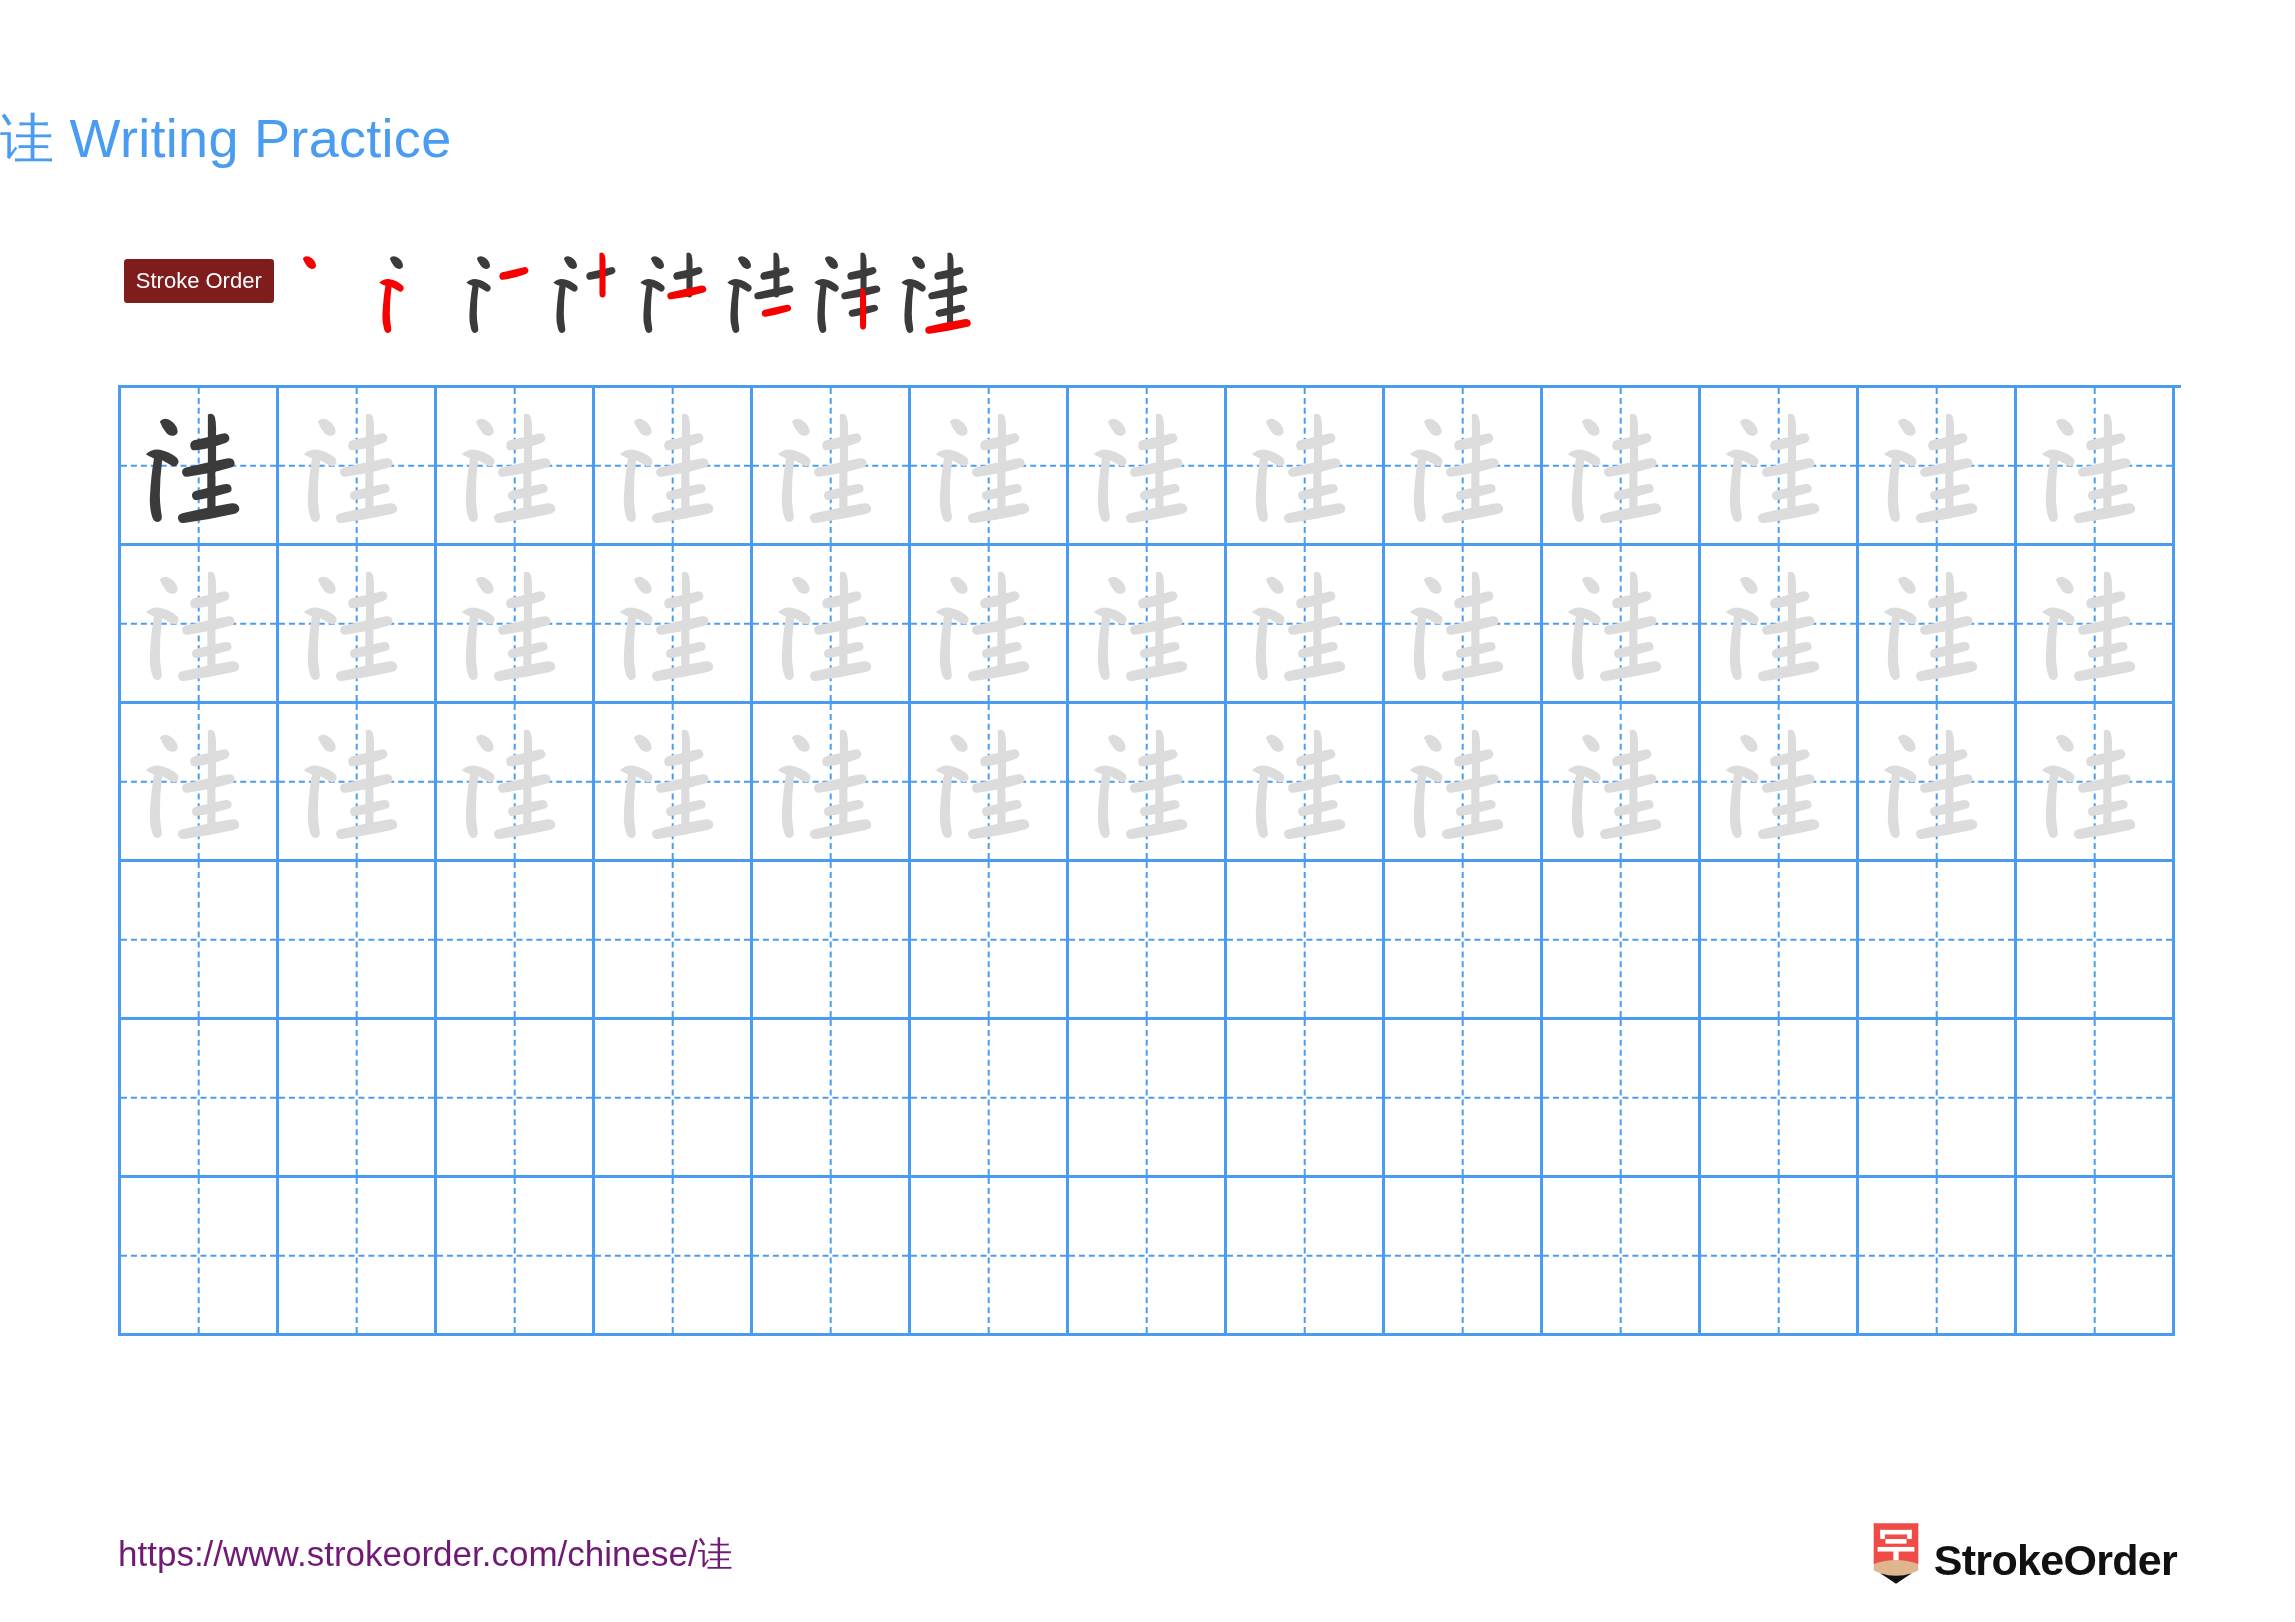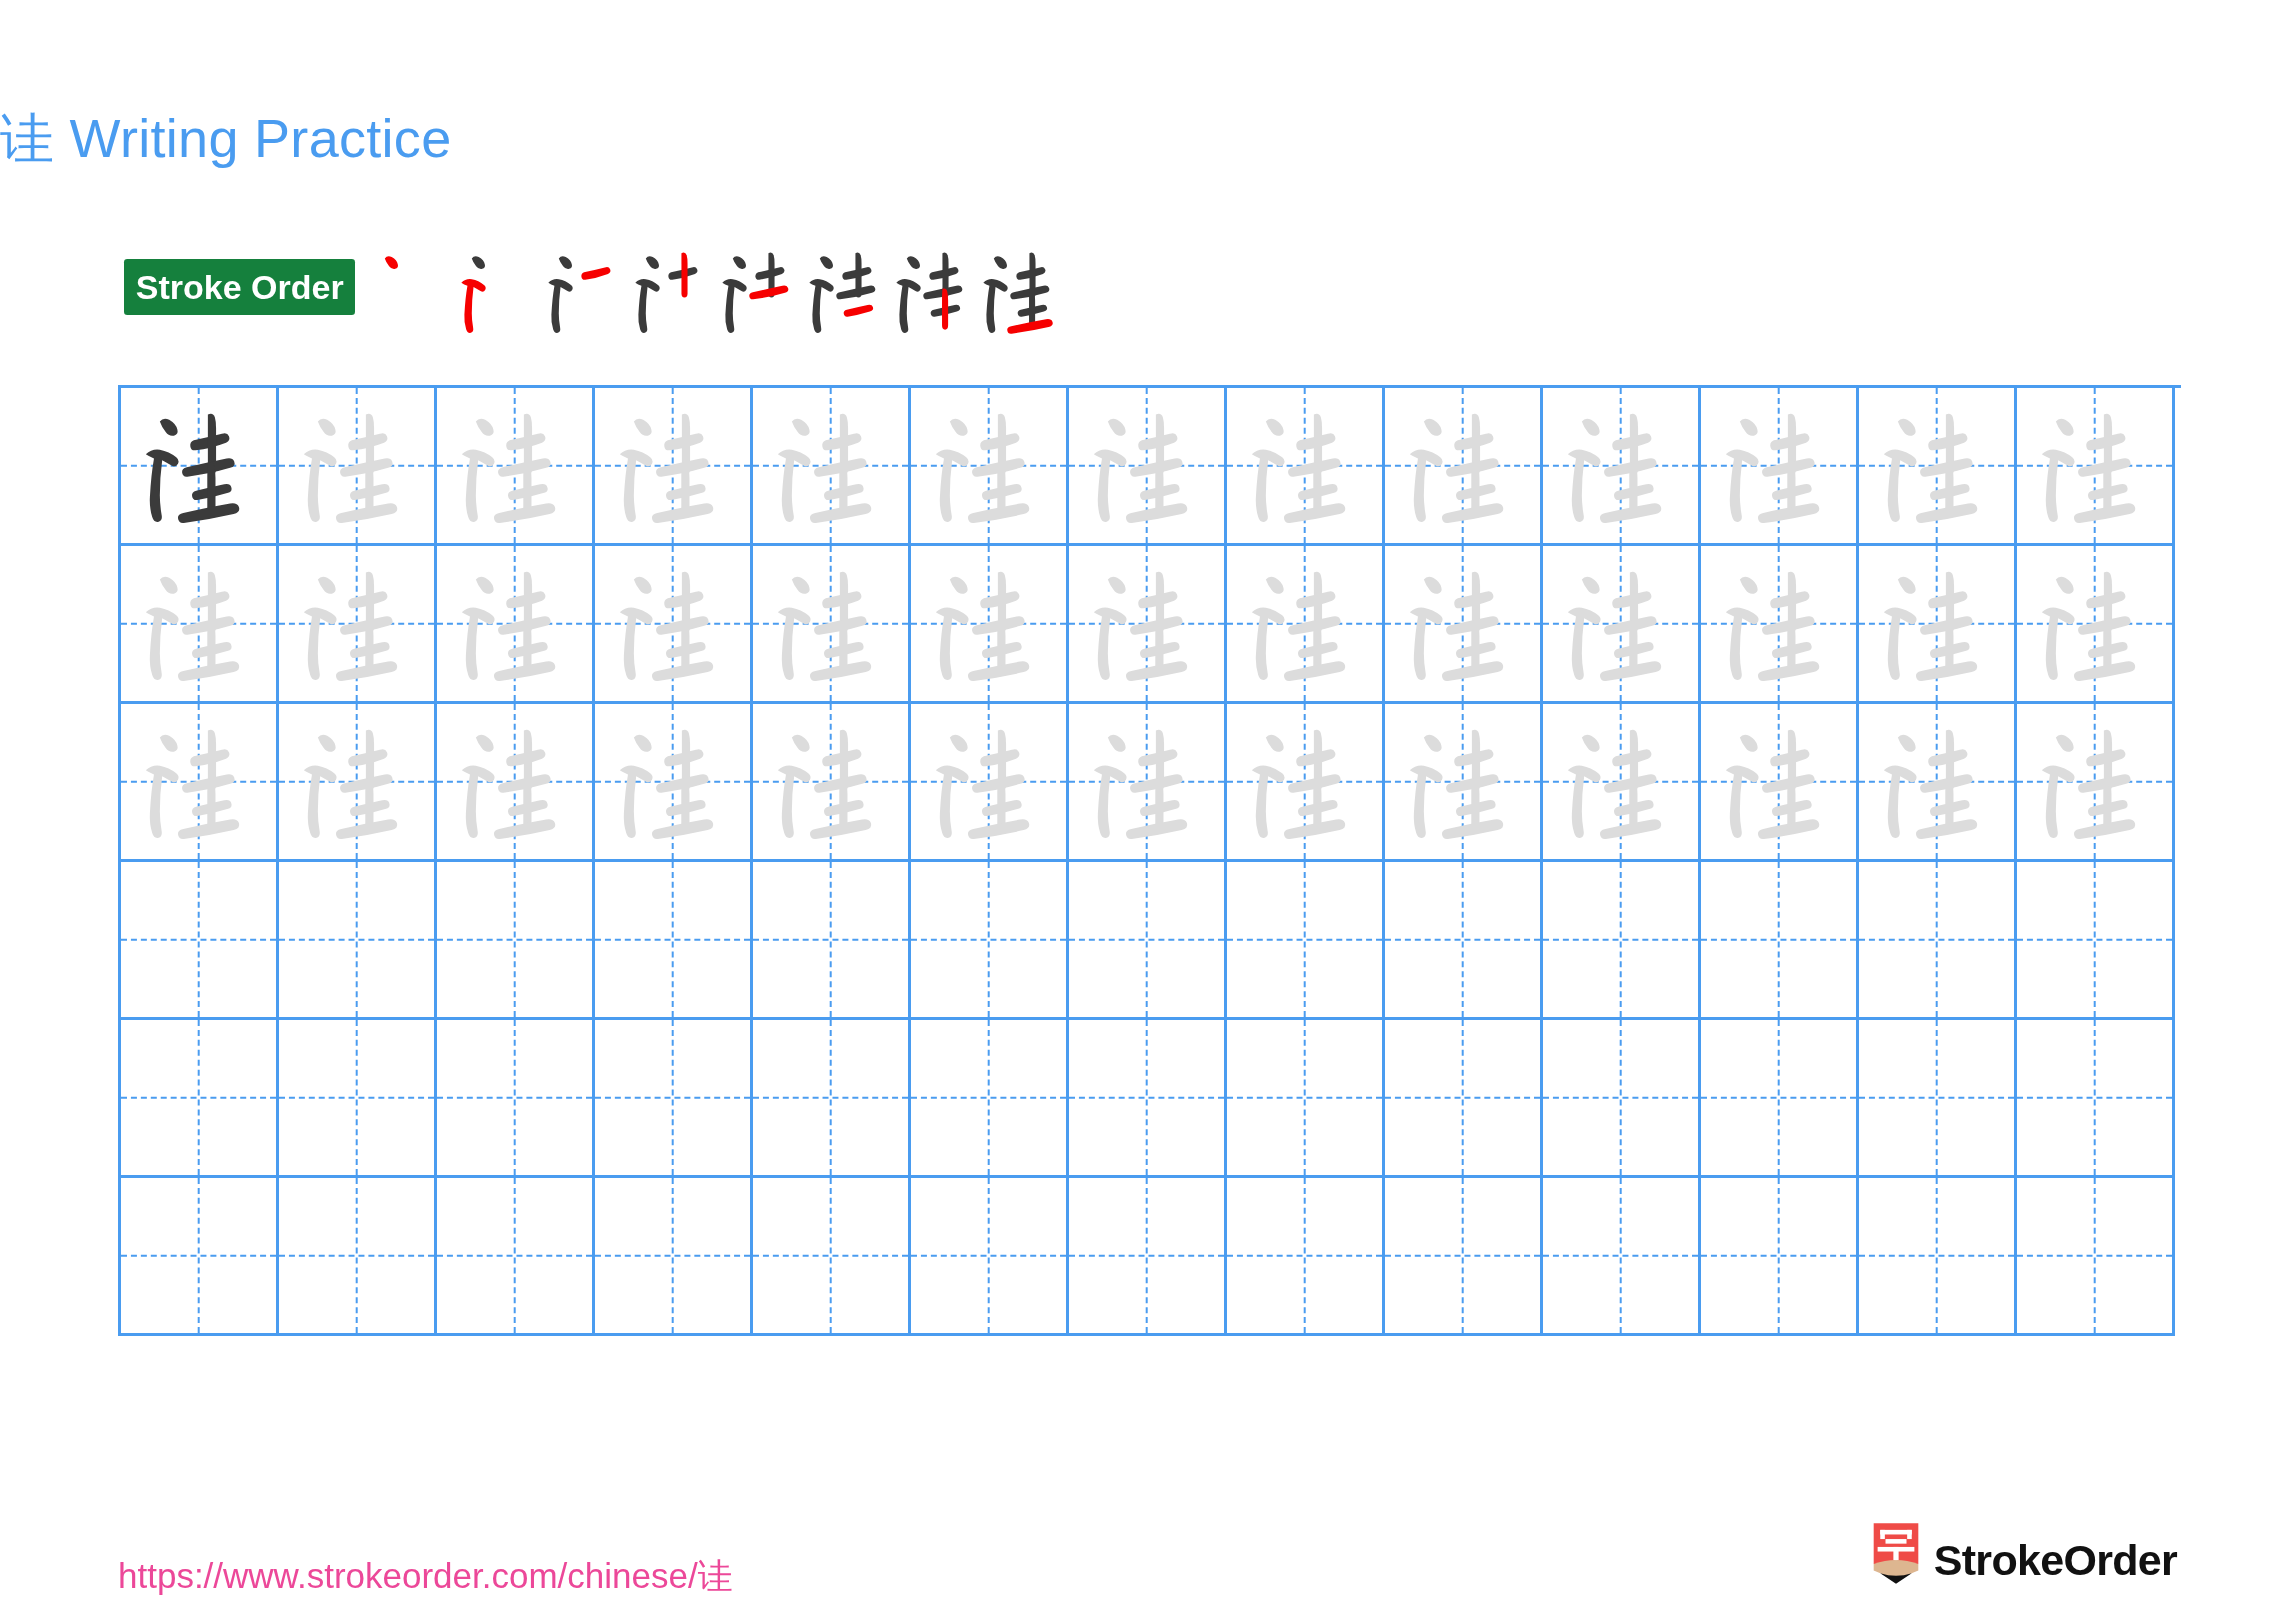--- a/index.html
+++ b/index.html
@@ -32,28 +32,28 @@
   
   #stroke-order-row {
     position: absolute;
     top: 259px;
     left: 124px;
     height: 79px;
     display: flex;
     align-items: flex-start;
   }
   #stroke-order-badge {
-    background: #15803d;
+    background: #7f1d1d;
     color: #ffffff;
-    font-size: 34px;
+    font-size: 22px;
     line-height: 1;
     padding: 10.5px 11.8px 11.8px 11.8px;
     border-radius: 3.3px;
     white-space: nowrap;
-    font-weight: 700;
+    font-weight: 400;
   }
   #stroke-steps {
     display: flex;
     align-items: flex-start;
     margin-left: 14.4px;
     margin-top: -14.4px;
   }
   .stroke-step {
     width: 87px;
     height: 92px;
@@ -131,23 +131,22 @@
   }
   .glyph-dark  path { fill: #3b3b3b; }
   .glyph-light path { fill: #dcdcdc; }
 
   
   #footer-url {
     position: absolute;
     left: 118px;
     top: 1531px;
     font-size: 35px;
-    color: #ec4899;
+    color: #701a75;
     white-space: nowrap;
-    margin-top: 22px;
   }
   #footer-brand {
     position: absolute;
     right: 118px;
     top: 1522px;
     display: flex;
     align-items: flex-end;
     gap: 13px;
   }
   #brand-logo {

